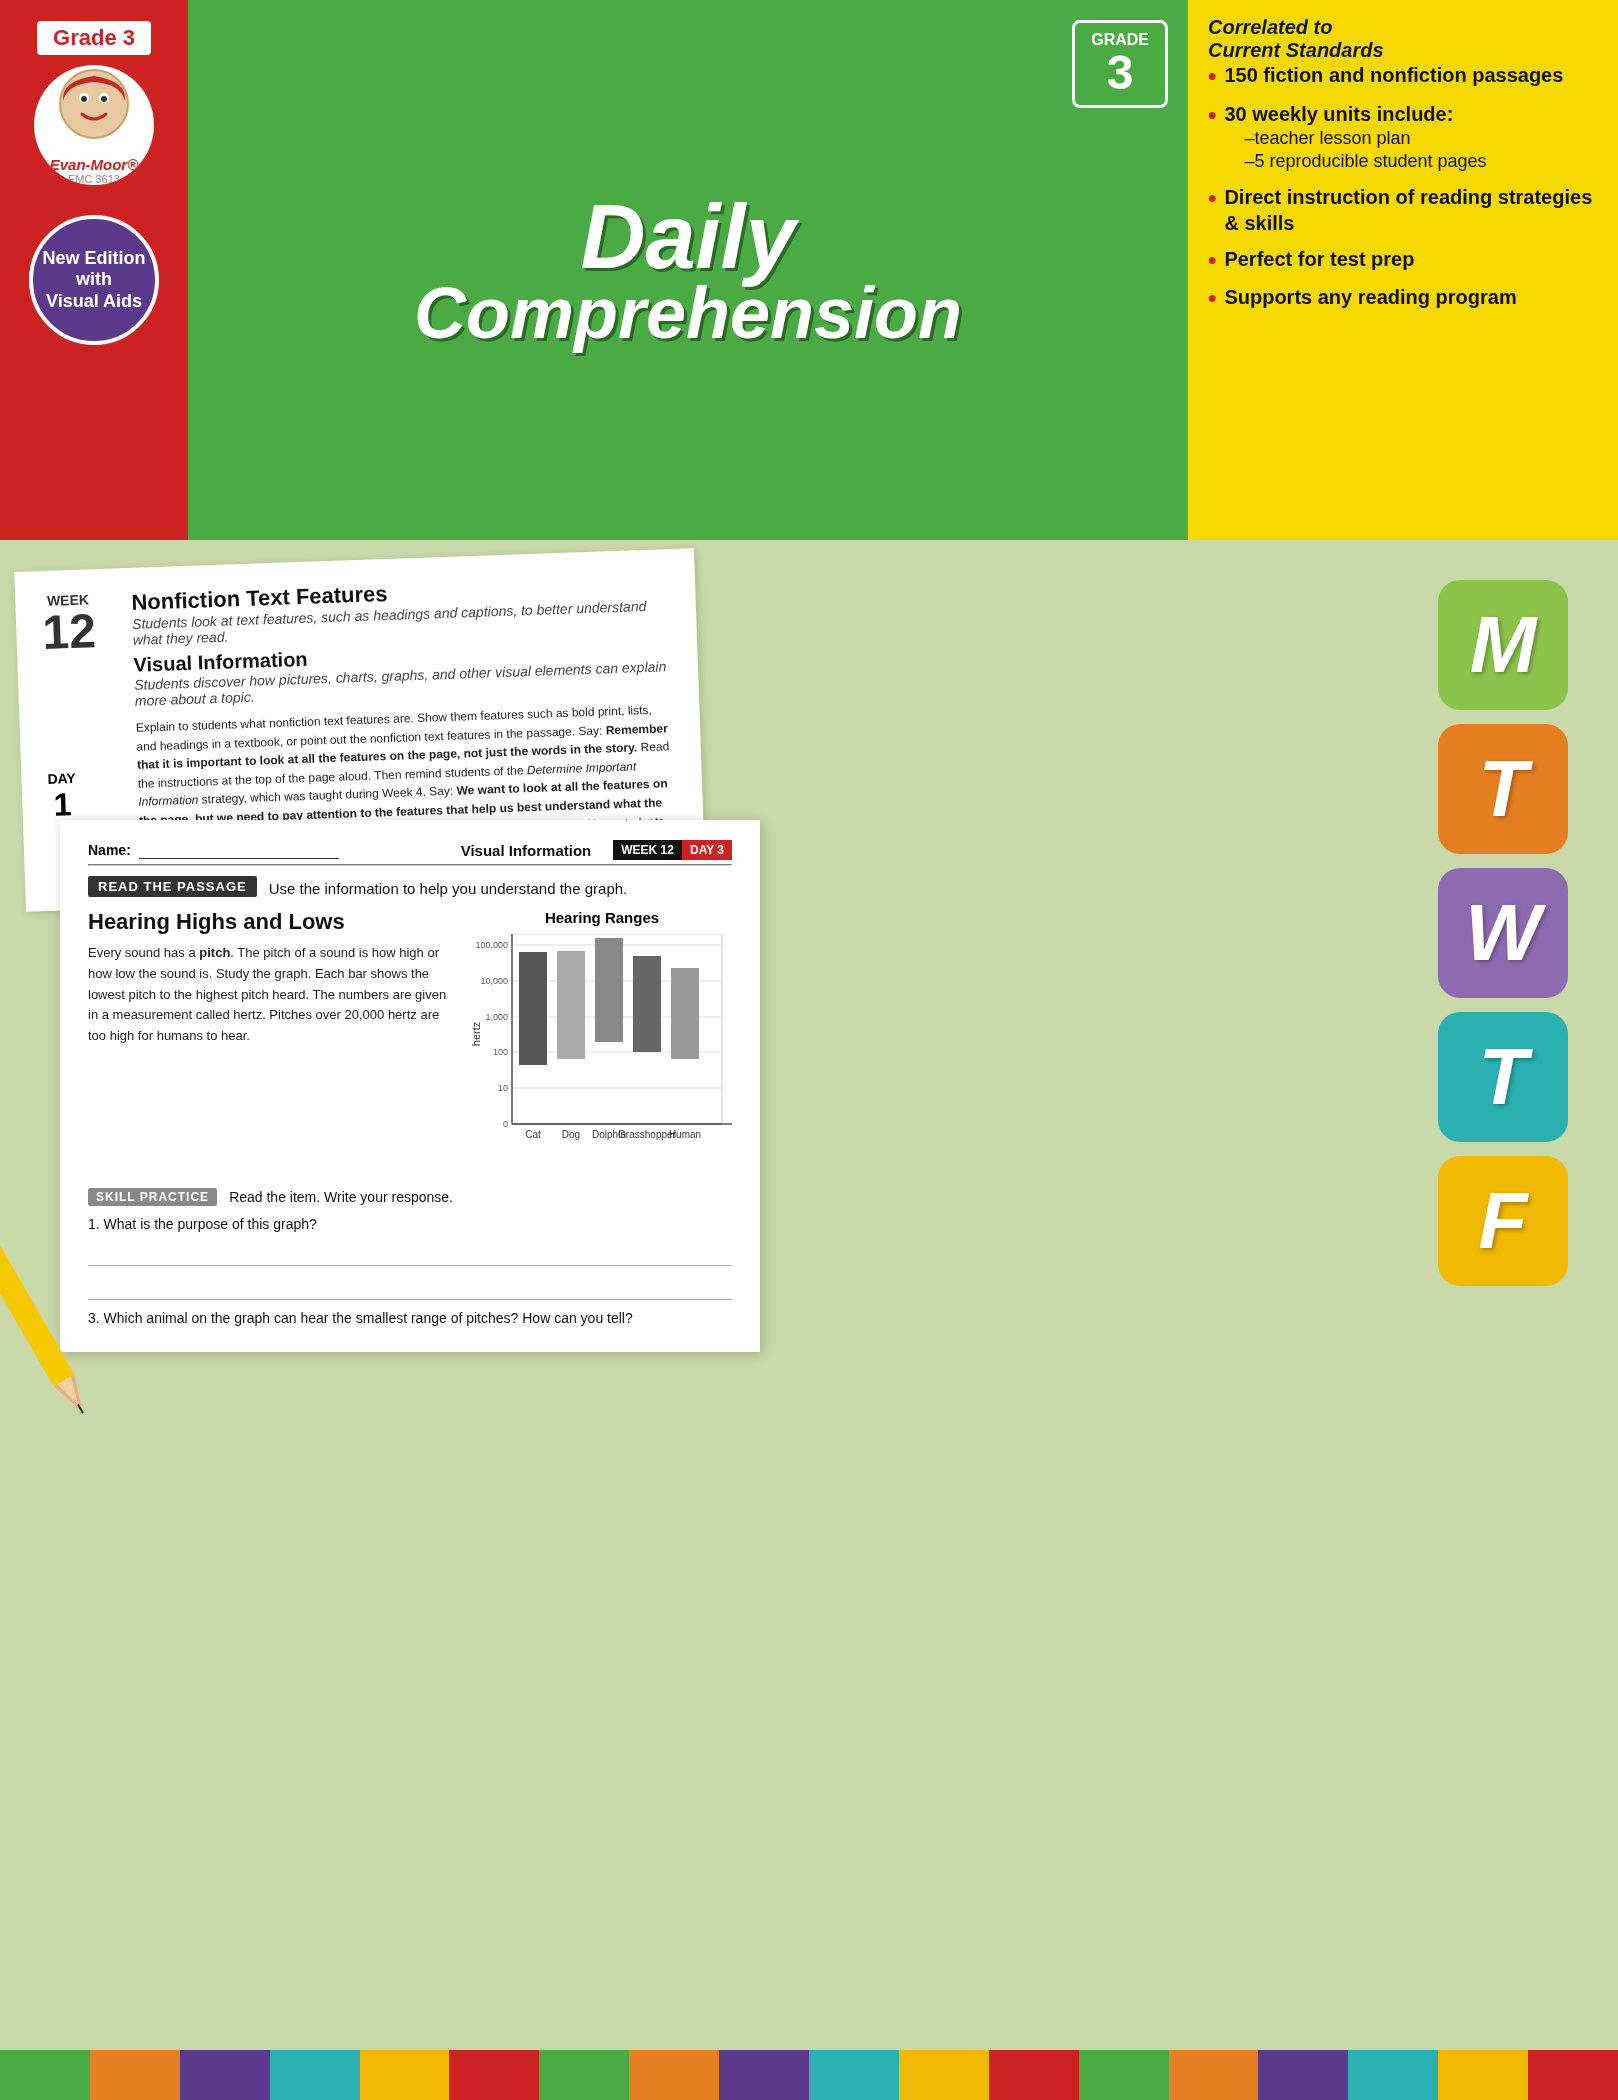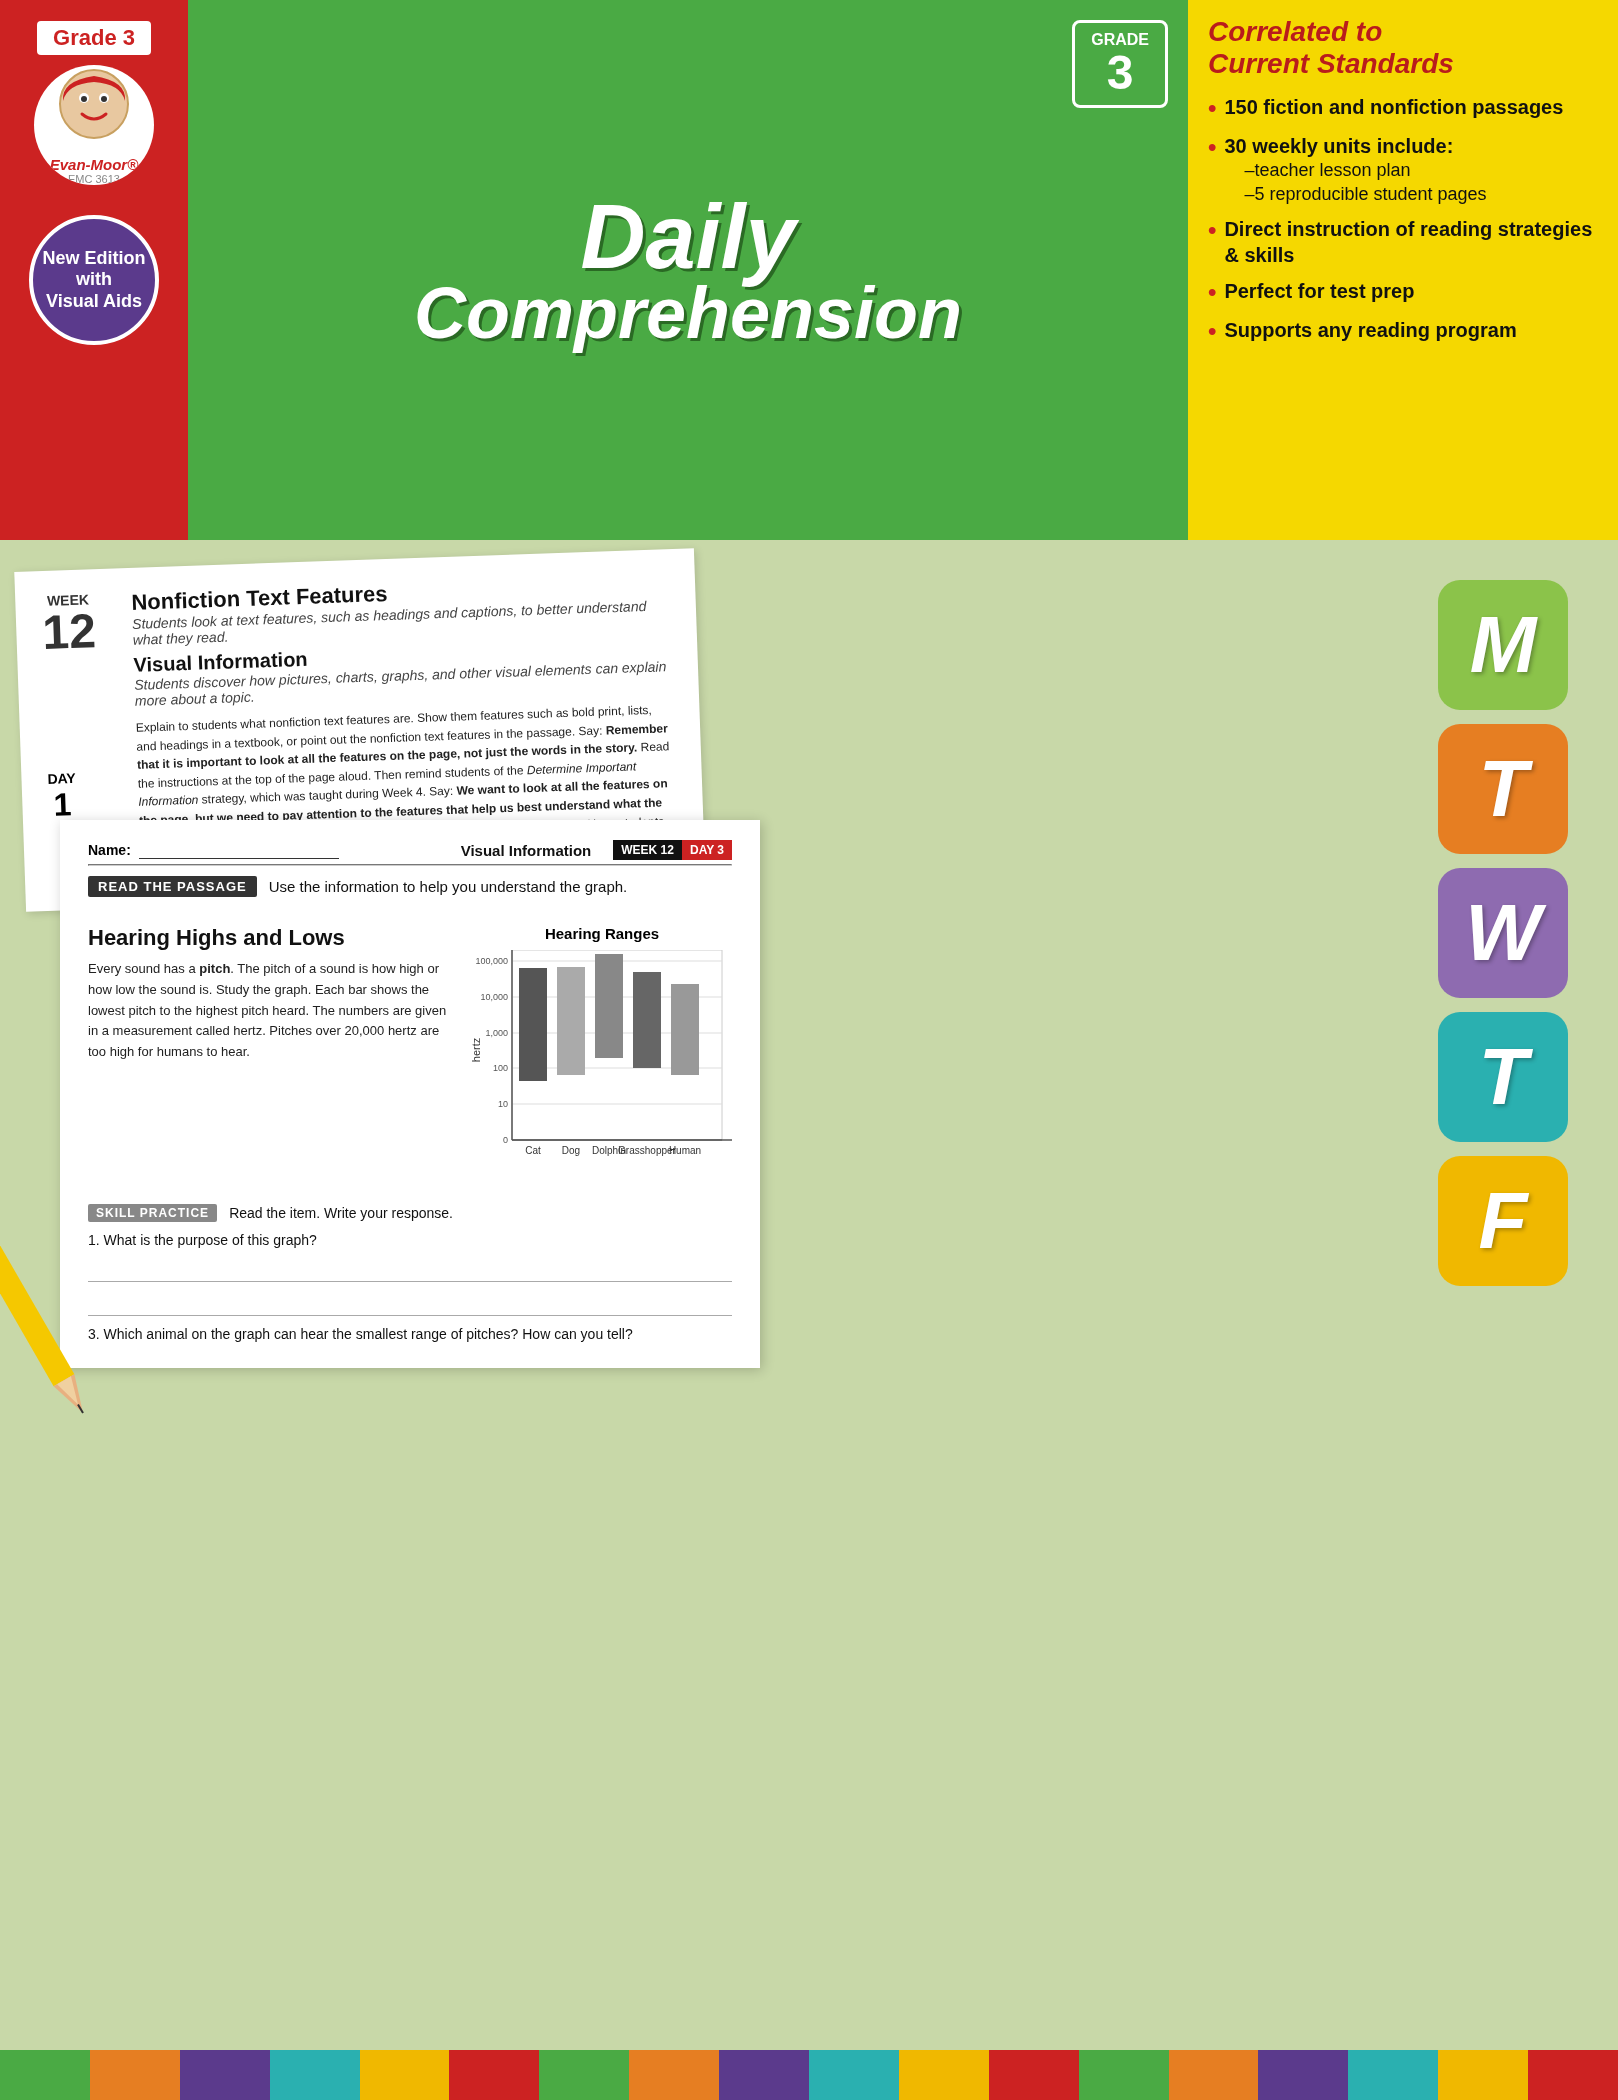--- a/index.html
+++ b/index.html
@@ -141,26 +141,26 @@
 
     
     .right-panel {
       width: 430px;
       background: #f5d800;
       padding: 16px 20px;
       flex-shrink: 0;
     }
 
     .correlated-header {
-      color: #b91c1c;
-      font-size: 28px;
+      color: #0f172a;
+      font-size: 20px;
       font-weight: 900;
       font-style: italic;
       line-height: 1.15;
-      margin-bottom: 14px;
+      margin-bottom: 0;
     }
 
     .bullet-list {
       list-style: none;
       padding: 0;
     }
 
     .bullet-list li {
       display: flex;
       align-items: flex-start;
@@ -349,23 +349,23 @@
 
     .visual-info-label {
       font-size: 15px;
       font-weight: bold;
       color: #111;
       margin-right: 10px;
     }
 
     .read-passage-box {
       display: flex;
-      align-items: center;
+      align-items: flex-end;
       gap: 12px;
-      margin-bottom: 28px;
+      margin-bottom: 12px;
     }
 
     .read-passage-badge {
       background: #333;
       color: white;
       font-size: 13px;
       font-weight: bold;
       padding: 3px 10px;
       border-radius: 2px;
       text-transform: uppercase;

